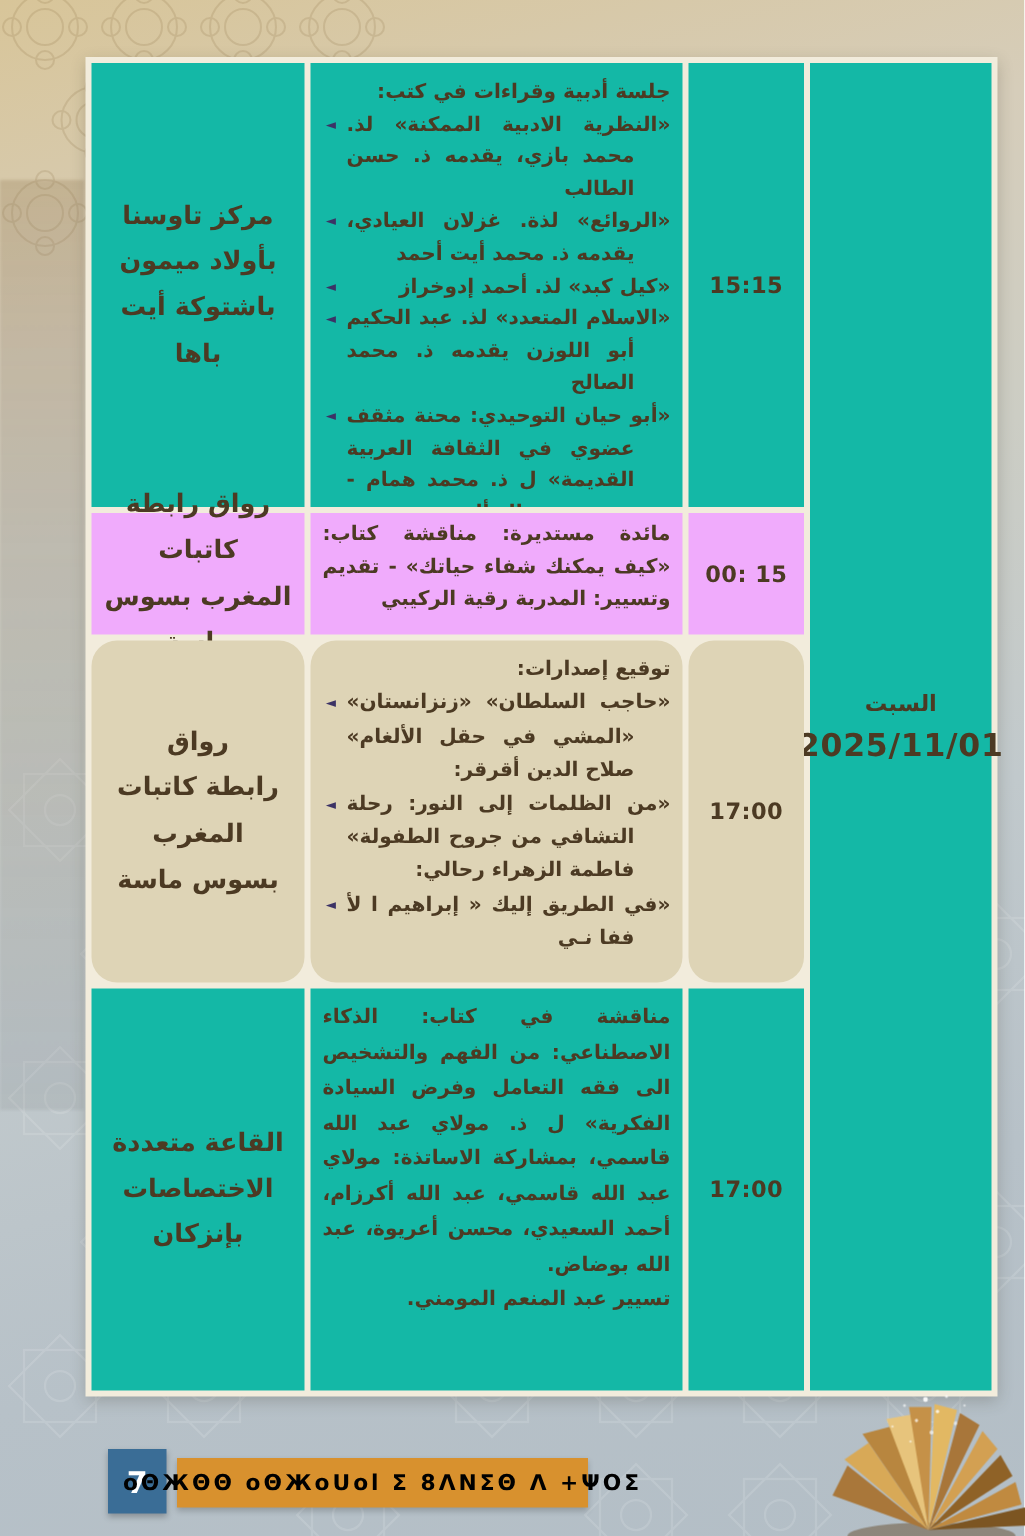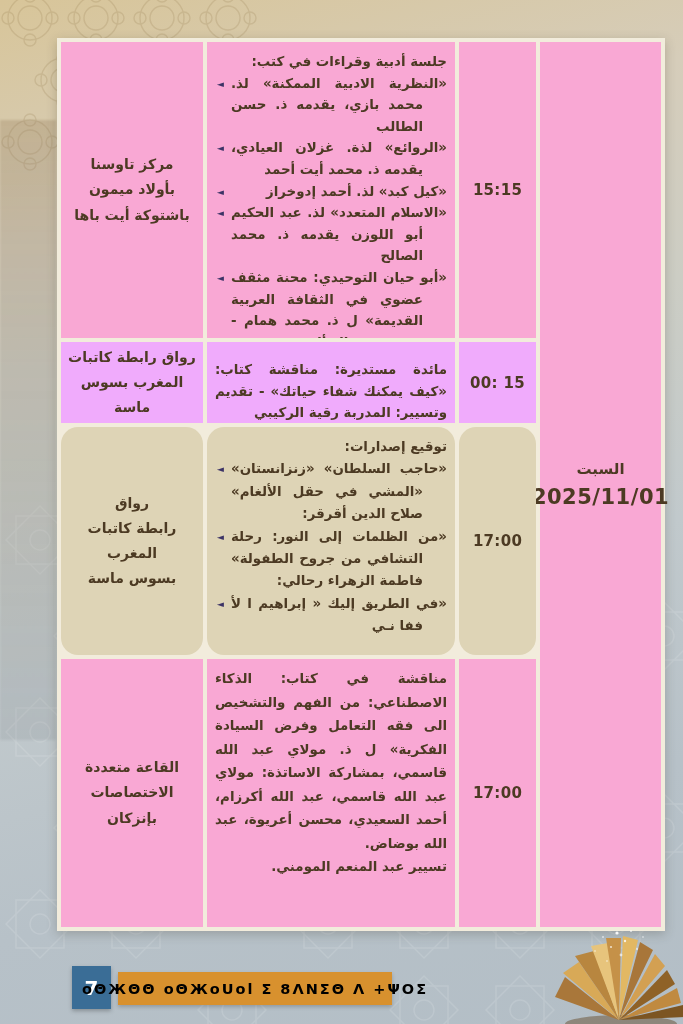--- a/index.html
+++ b/index.html
@@ -18,36 +18,36 @@
   .schedule{
     position:absolute; left:57px; top:38px; width:608px; height:893px;
     display:grid; direction:rtl;
     grid-template-columns:121px 77px 248px 1fr;
     grid-template-rows:296px 81px 228px 1fr;
     gap:4px; padding:4px; box-sizing:border-box;
     background:#f2ecdc;
     box-shadow:0 3px 10px rgba(60,55,40,.25);
   }
   .cell{box-sizing:border-box;}
-  .tan{background:#f9a8d4;}
+  .tan{background:#14b8a6;}
   .lit{background:#f0abfc;}
   .lit2{background:#ded4b6;border-radius:17px;}
   .date-cell{
     grid-column:1; grid-row:1/5;
     display:flex; flex-direction:column; align-items:center; justify-content:center; gap:7px;
   }
   .time-cell{display:flex; align-items:center; justify-content:center;}
   .ar{direction:rtl; font-weight:bold; color:#4c3a23;}
   .date-day{font-size:15px;}
   .date-num{font-size:21px; letter-spacing:.5px;}
   .time-txt{font-size:15px; letter-spacing:.3px;}
   .content-cell{padding:9px 8px 6px 8px; overflow:hidden;}
   .content-text{font-size:13.4px; line-height:21.6px; text-align:justify;}
   .venue-cell{display:flex; align-items:center; justify-content:center; padding:4px;}
-  .venue-txt{font-size:14px; line-height:1.8; text-align:center; white-space:pre-line;}
+  .venue-txt{font-size:17px; line-height:1.8; text-align:center; white-space:pre-line;}
   .intro-line{font-size:13.4px; line-height:21.6px; text-align:right;}
   .bullet{
     position:relative; padding-left:16px; padding-right:24px;
     text-indent:-24px; font-size:13.4px; line-height:21.6px; text-align:justify;
   }
   .bullet .arrow{
     position:absolute; left:2px; top:1px; text-indent:0;
     font-size:9px; color:#3c3366; line-height:21.6px;
   }
   .row3 .content-text, .row3 .bullet, .row3 .intro-line{line-height:22.4px;}
@@ -150,21 +150,21 @@
     </div>
     <div class="cell tan venue-cell" style="grid-row:1">
       <div class="ar venue-txt">مركز تاوسنا
 بأولاد ميمون
 باشتوكة أيت باها</div>
     </div>
 
     <div class="cell lit time-cell" style="grid-row:2">
       <span class="ar time-txt">15 :00</span>
     </div>
-    <div class="cell lit content-cell" style="grid-row:2; padding-top:17px">
+    <div class="cell lit content-cell" style="grid-row:2; padding-top:4px">
       <div class="ar content-text">مائدة مستديرة: مناقشة كتاب: «كيف يمكنك شفاء حياتك» - تقديم وتسيير: المدربة رقية الركيبي</div>
     </div>
     <div class="cell lit venue-cell" style="grid-row:2">
       <div class="ar venue-txt">رواق رابطة كاتبات
 المغرب بسوس ماسة</div>
     </div>
 
     <div class="cell lit2 time-cell" style="grid-row:3">
       <span class="ar time-txt">17:00</span>
     </div>

